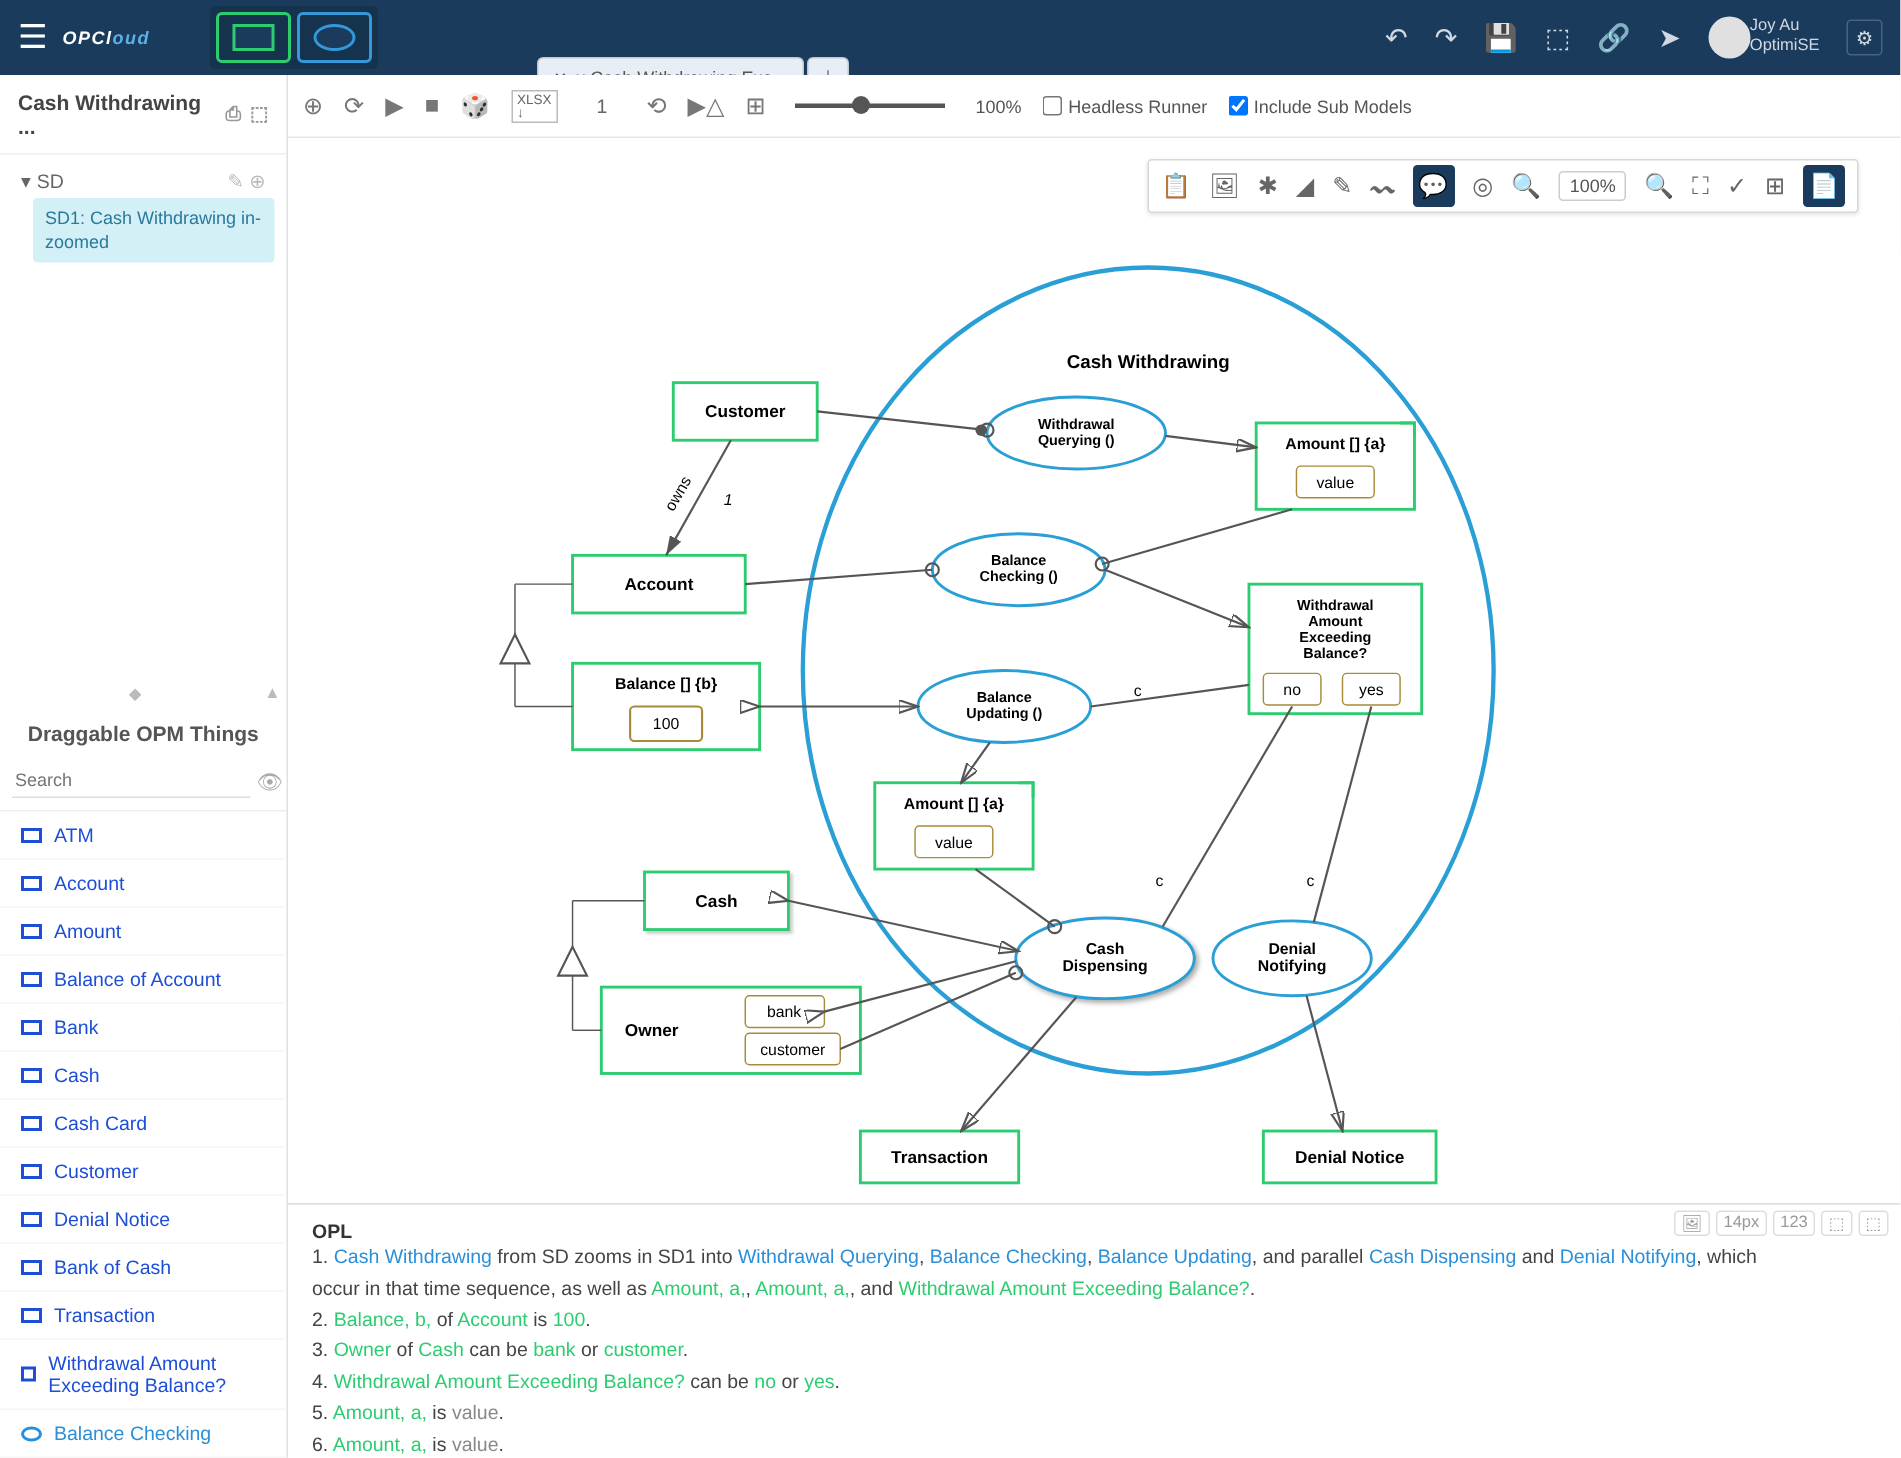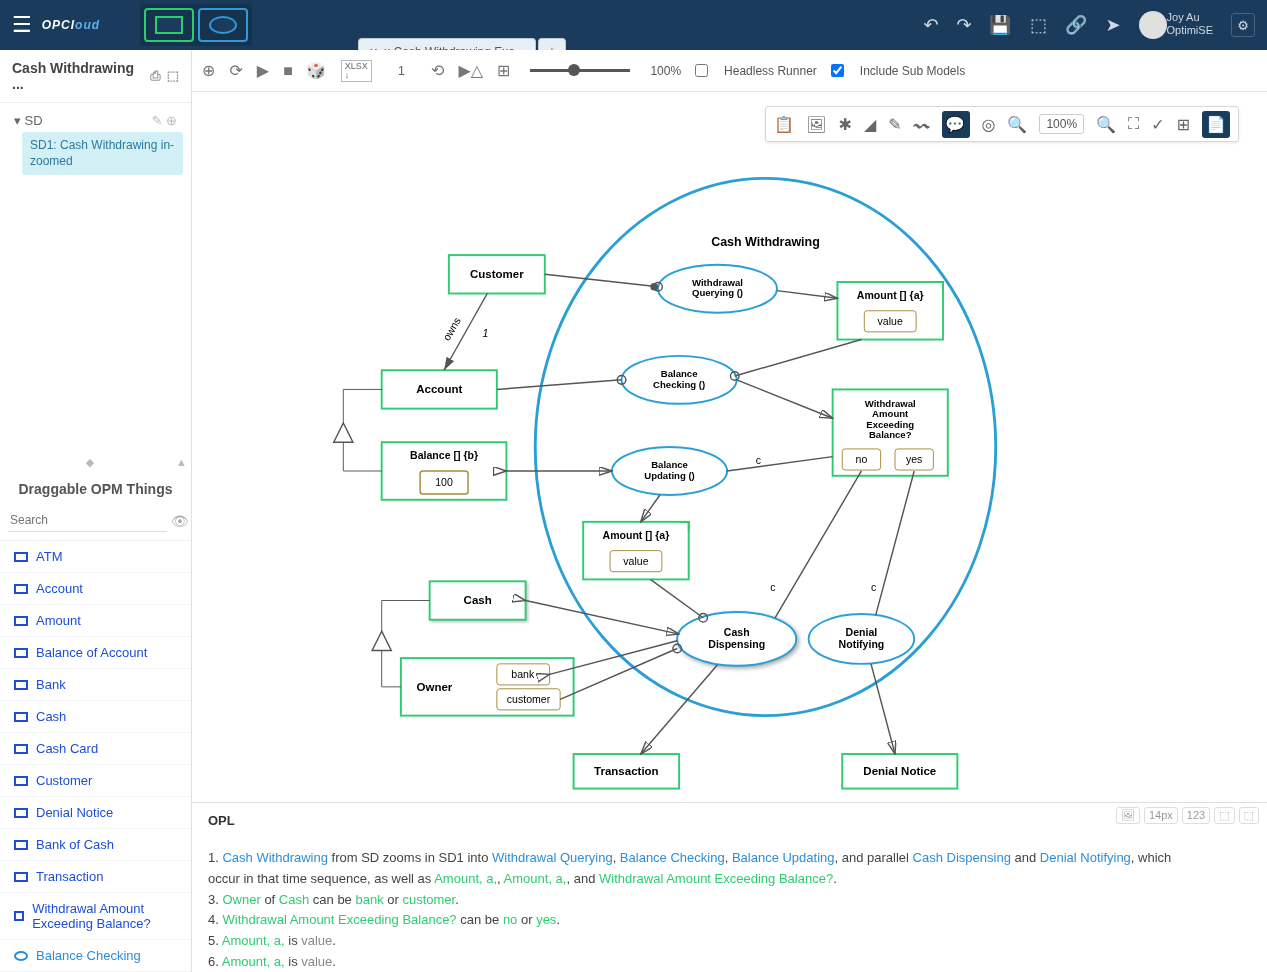--- a/index.html
+++ b/index.html
@@ -43,30 +43,30 @@
 .drag-item.proc{color:#2a8fd8}
 .di-icon{width:14px;height:10px;border:2px solid currentColor;display:inline-block}
 .drag-item.proc .di-icon{border-radius:50%}
 .canvas-area{flex:1;display:flex;flex-direction:column;position:relative}
 .toolbar{height:42px;background:#fff;border-bottom:1px solid #e5e5e5;display:flex;align-items:center;padding:0 10px;gap:14px;color:#666}
 .tb-icon{cursor:pointer;font-size:16px;color:#777}
 .tb-xlsx{font-size:9px;border:1px solid #bbb;padding:1px 3px;color:#666;display:flex;flex-direction:column;line-height:1}
 .tb-slider{width:100px;height:3px;background:#555;position:relative;margin:0 6px}
 .tb-thumb{width:12px;height:12px;background:#555;border-radius:50%;position:absolute;top:-5px;left:38px}
 .tb-zoom{font-size:12px;color:#555}
-.tb-chk{display:flex;align-items:center;gap:16px;font-size:12px;color:#555}
+.tb-chk{display:flex;align-items:center;gap:4px;font-size:12px;color:#555}
 .tb-chk input{margin:0}
 .floating-tb{position:absolute;top:56px;right:28px;height:36px;background:#fff;border:1px solid #d8d8d8;border-radius:3px;display:flex;align-items:center;padding:0 8px;gap:12px;box-shadow:0 1px 3px rgba(0,0,0,.1);z-index:5}
 .ft-icon{cursor:pointer;color:#666;font-size:16px}
 .ft-icon.active{background:#1a3b5c;color:#fff;padding:4px;border-radius:3px}
 .ft-zoom{font-size:12px;color:#555;border:1px solid #ccc;padding:2px 6px;border-radius:3px}
 .canvas{flex:1;background:#fff;position:relative;overflow:hidden}
 .diagram-svg{position:absolute;top:0;left:0;width:100%;height:100%}
 .opl-panel{height:170px;background:#fff;border-top:1px solid #e0e0e0;padding:10px 16px;overflow-y:auto;font-size:13px;position:relative}
-.opl-title{font-weight:700;color:#333;margin-bottom:20px}
+.opl-title{font-weight:700;color:#333;margin-bottom:0}
 .opl-line{color:#444;line-height:1.6}
 .opl-proc{color:#2a8fd8}
 .opl-obj{color:#2ecc71}
 .opl-val{color:#888}
 .opl-tools{position:absolute;top:4px;right:8px;display:flex;gap:4px;color:#999;font-size:11px}
 .opl-tool{border:1px solid #ddd;padding:1px 4px;border-radius:3px}
 text{font-family:inherit}
 </style>
 </head>
 <body>
@@ -351,20 +351,21 @@
         <span class="opl-tool">🖼</span>
         <span class="opl-tool">14px</span>
         <span class="opl-tool">123</span>
         <span class="opl-tool">⬚</span>
         <span class="opl-tool">⬚</span>
       </div>
       <div class="opl-title">OPL</div>
       <div id="opl-lines">
           <div class="opl-line"><span>1. </span><span class="opl-proc">Cash Withdrawing</span><span class=""> from SD zooms in SD1 into </span><span class="opl-proc">Withdrawal Querying</span><span class="">, </span><span class="opl-proc">Balance Checking</span><span class="">, </span><span class="opl-proc">Balance Updating</span><span class="">, and parallel </span><span class="opl-proc">Cash Dispensing</span><span class=""> and </span><span class="opl-proc">Denial Notifying</span><span class="">, which</span></div>
           <div class="opl-line"><span class="">occur in that time sequence, as well as </span><span class="opl-obj">Amount, a,</span><span class="">, </span><span class="opl-obj">Amount, a,</span><span class="">, and </span><span class="opl-obj">Withdrawal Amount Exceeding Balance?</span><span class="">.</span></div>
+          <div class="opl-line"><span>2. </span><span class="opl-obj">Balance, b,</span><span class=""> of </span><span class="opl-obj">Account</span><span class=""> is </span><span class="opl-obj">100</span><span class="">.</span></div>
           <div class="opl-line"><span>3. </span><span class="opl-obj">Owner</span><span class=""> of </span><span class="opl-obj">Cash</span><span class=""> can be </span><span class="opl-obj">bank</span><span class=""> or </span><span class="opl-obj">customer</span><span class="">.</span></div>
           <div class="opl-line"><span>4. </span><span class="opl-obj">Withdrawal Amount Exceeding Balance?</span><span class=""> can be </span><span class="opl-obj">no</span><span class=""> or </span><span class="opl-obj">yes</span><span class="">.</span></div>
           <div class="opl-line"><span>5. </span><span class="opl-obj">Amount, a,</span><span class=""> is </span><span class="opl-val">value</span><span class="">.</span></div>
           <div class="opl-line"><span>6. </span><span class="opl-obj">Amount, a,</span><span class=""> is </span><span class="opl-val">value</span><span class="">.</span></div>
         </div>
     </div>
   </div>
 </div>
 
 </body></html>

